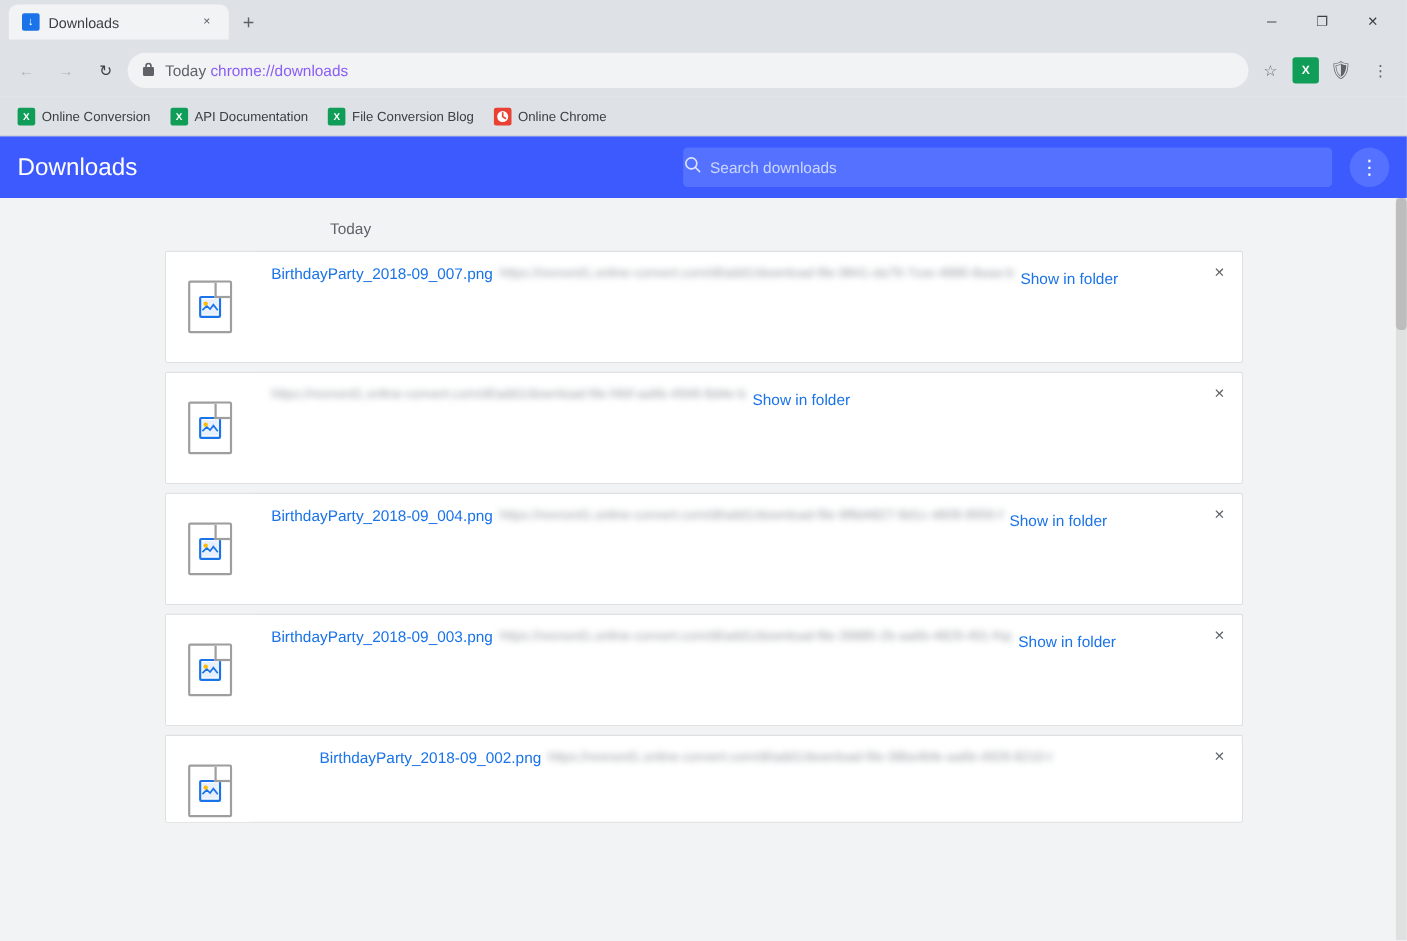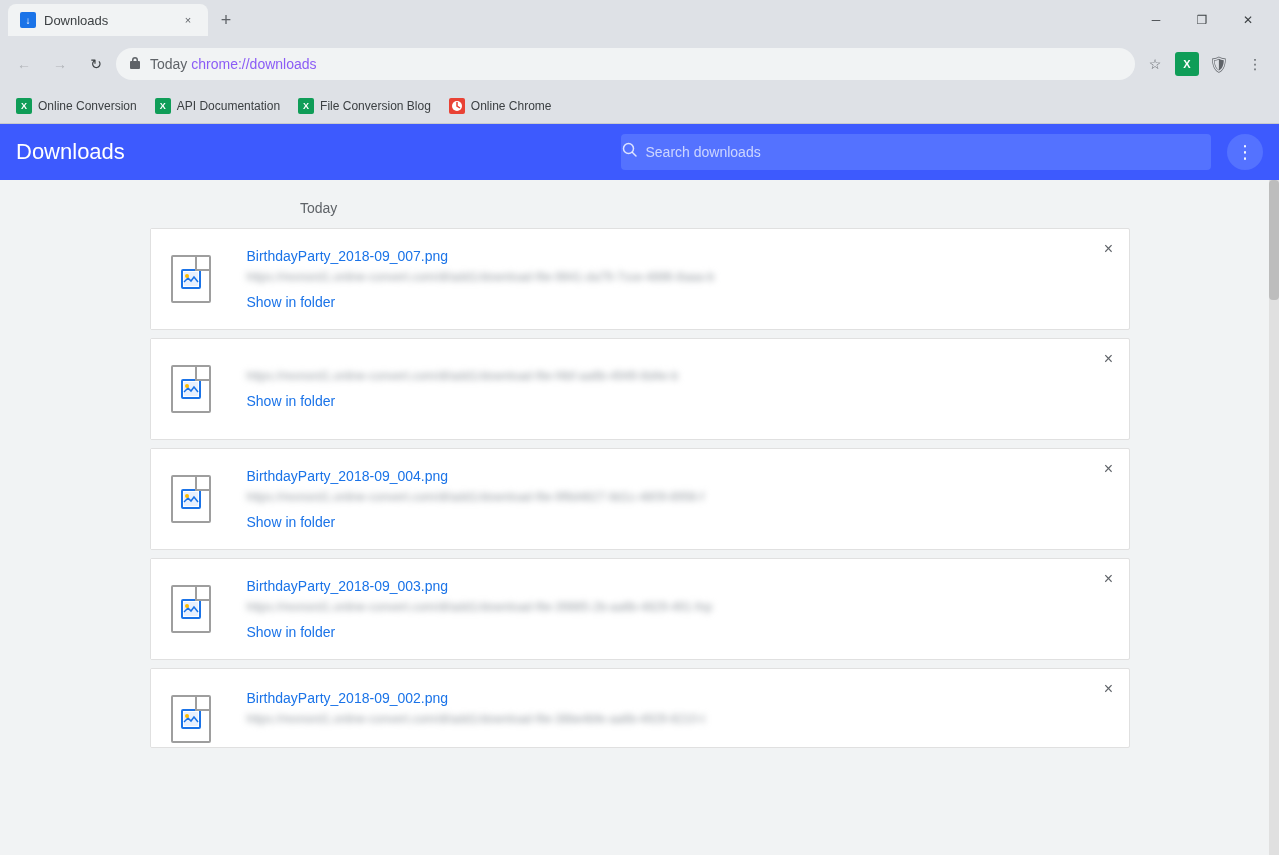--- a/index.html
+++ b/index.html
@@ -286,23 +286,21 @@
     }
     .file-icon-img {
       width: 20px; height: 20px;
       border: 2px solid #1a73e8;
       border-radius: 2px;
     }
     .download-info {
       flex: 1;
       padding: 12px 16px;
       display: flex;
-      flex-direction: column;
       gap: 6px;
-      justify-content: center;
     }
     .download-filename {
       font-size: 14px;
       color: #1a73e8;
       font-weight: 400;
       cursor: pointer;
     }
     .download-url {
       font-size: 12px;
       color: #9aa0a6;
@@ -482,21 +480,21 @@
         </div>
       </div>
       <div class="download-info">
         <div class="download-filename">BirthdayParty_2018-09_003.png</div>
         <div class="download-url">https://rexnord1.online-convert.com/dl/add1/download-file-39885-2b-aa6b-4829-491-fnp</div>
         <a class="show-in-folder">Show in folder</a>
       </div>
       <div class="remove-btn">×</div>
     </div>
 
-    <div class="download-card" style="min-height:80px; overflow:hidden; max-height: 70px;">
+    <div class="download-card" style="min-height:80px; overflow:hidden; max-height: 70px; gap: 44px;">
       <div class="download-thumb">
         <div class="file-icon">
           <div class="file-icon-img" style="border-color:#1a73e8;">
             <svg width="16" height="16" viewBox="0 0 16 16">
                 <rect x="1" y="1" width="14" height="14" rx="1" fill="#e8f0fe"></rect>
                 <path d="M1 11 L5 7 L8 10 L11 6 L15 11" stroke="#1a73e8" stroke-width="1.5" fill="none"></path>
                 <circle cx="4" cy="5" r="2" fill="#fbbc04"></circle>
               </svg>
           </div>
         </div>

